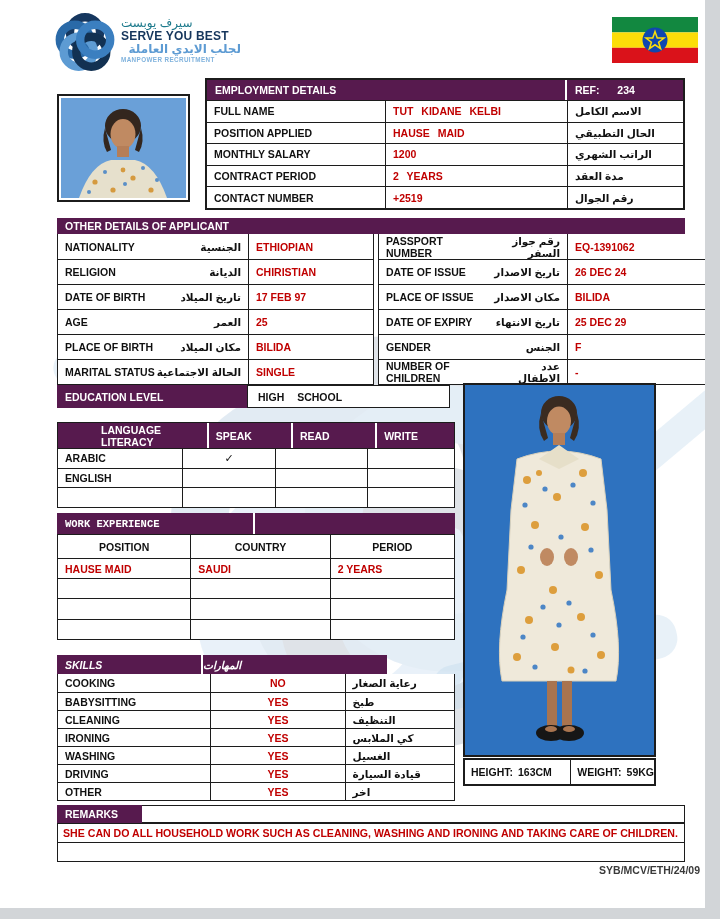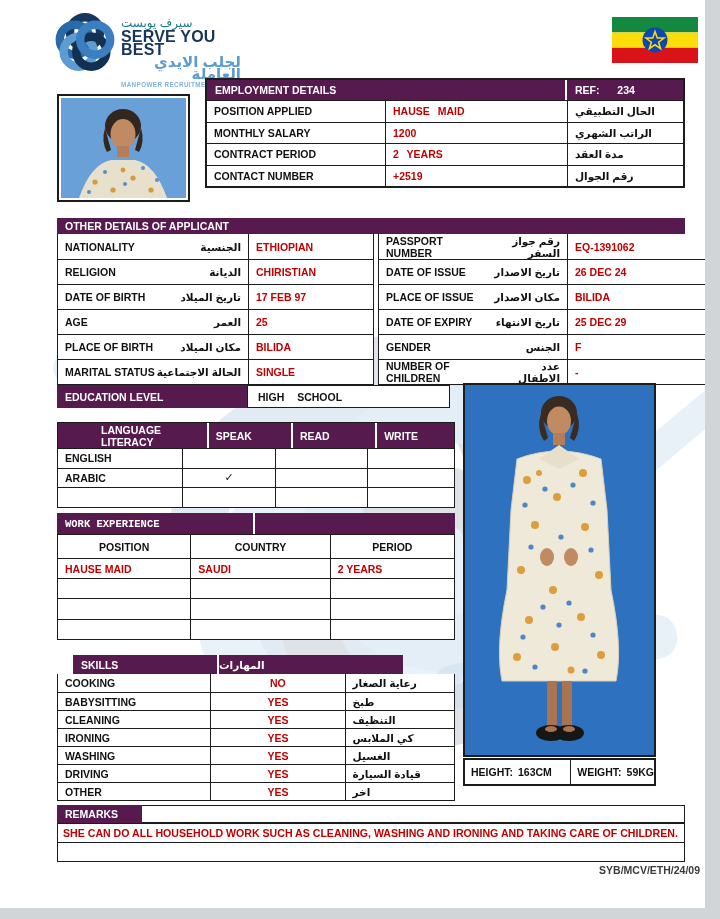--- a/index.html
+++ b/index.html
@@ -15,22 +15,22 @@
   .swash { position:absolute; background:#bcd6ea; opacity:0.35; border-radius:20px; }
   .swash1 { left:50px; top:330px; width:170px; height:34px; transform:rotate(-18deg); }
   .swash2 { left:430px; top:640px; width:250px; height:44px; transform:rotate(-14deg); }
   .swash3 { left:600px; top:420px; width:150px; height:30px; transform:rotate(-40deg); }
 
   
   .logo-wrap { position:absolute; left:55px; top:13px; display:flex; gap:6px; }
   .logo-icon { width:60px; height:60px; }
   .logo-text { padding-top:4px; width:120px; }
   .logo-ar   { color:#1d7a8c; font-size:12px; font-weight:normal; text-align:left; line-height:13px; }
-  .logo-en   { color:#16365c; font-size:16px; font-weight:bold; line-height:13px; letter-spacing:0.2px; }
-  .logo-tag-ar { color:#5d9bd3; font-size:15px; font-weight:bold; line-height:12px; }
+  .logo-en   { color:#16365c; font-size:12px; font-weight:bold; line-height:13px; letter-spacing:0.2px; }
+  .logo-tag-ar { color:#5d9bd3; font-size:12px; font-weight:bold; line-height:12px; }
   .logo-tag-en { color:#7fb2dd; font-size:6.3px; font-weight:bold; letter-spacing:0.4px; line-height:9px; }
   .flag { position:absolute; left:612px; top:17px; width:86px; height:46px; }
 
   
   .bar { background:#571a4e; color:#ffffff; font-weight:bold; font-size:10.5px; display:flex; align-items:center; }
   .blk { color:#101010; font-weight:bold; font-size:10.5px; }
   .red { color:#c00000; font-weight:bold; font-size:10.5px; }
   .ar  { direction:rtl; }
 
   
@@ -81,21 +81,21 @@
   .we-bar .emp-div { margin-right:200px; }
   .we { position:absolute; left:57px; top:534px; width:398px; border:1.5px solid #1c1c1c; background:#fff; }
   .we .hrow { display:flex; height:23px; }
   .we .hrow .c { justify-content:center; }
   .we .row { height:20.2px; }
   .we-c1 { width:133px; } .we-c2 { width:140px; } .we-c3 { width:125px; }
   .we .hrow .we-c1, .we .hrow .we-c2, .we .hrow .we-c3 { display:flex; align-items:center; border-left:1.5px solid #1c1c1c; }
   .we .hrow .we-c1 { border-left:none; }
 
   
-  .sk-bar { position:absolute; left:73px; top:655px; width:330px; height:19px; }
+  .sk-bar { position:absolute; left:57px; top:655px; width:330px; height:19px;font-style:italic; }
   .sk-title { flex:1; padding-left:8px; }
   .sk-ar { width:186px; display:flex; justify-content:flex-end; padding-right:8px; border-left:2px solid #fff; height:100%; align-items:center; }
   .sk { position:absolute; left:57px; top:674px; width:398px; border:1.5px solid #1c1c1c; border-top:none; background:#fff; }
   .sk .row { height:18px; }
   .sk .row:first-child { border-top:none; }
   .sk-c1 { width:153px; } .sk-c2 { width:135px; justify-content:center; } .sk-c3 { width:110px; justify-content:flex-end; }
 
   
   .photo-big { position:absolute; left:463px; top:383px; width:193px; height:374px; border:2px solid #1c1c1c; background:#2e72bf; }
   .photo-big svg { width:100%; height:100%; display:block; }
@@ -185,20 +185,25 @@
   <div class="emp">
     <div class="bar emp-head">
       <span class="emp-title">EMPLOYMENT DETAILS</span>
       <span class="emp-div"></span>
       <span class="emp-ref">
         <span>REF:</span>&nbsp;
         <span>234</span>
       </span>
     </div>
     <div class="row">
+      <span class="c emp-c1 blk">FULL NAME</span>
+      <span class="c emp-c2 red">TUT KIDANE KELBI</span>
+      <span class="c emp-c3 blk ar">الاسم الكامل</span>
+    </div>
+    <div class="row">
       <span class="c emp-c1 blk">POSITION APPLIED</span>
       <span class="c emp-c2 red">HAUSE MAID</span>
       <span class="c emp-c3 blk ar">الحال التطبيقي</span>
     </div>
     <div class="row">
       <span class="c emp-c1 blk">MONTHLY SALARY</span>
       <span class="c emp-c2 red">1200</span>
       <span class="c emp-c3 blk ar">الراتب الشهري</span>
     </div>
     <div class="row">
@@ -309,28 +314,28 @@
   <div class="edu-val blk">HIGH SCHOOL</div>
 
   <div class="lang">
     <div class="lang-head">
       <span class="hc l-c1">LANGUAGE LITERACY</span>
       <span class="hc l-c2" style="justify-content:flex-start">SPEAK</span>
       <span class="hc l-c3" style="justify-content:flex-start">READ</span>
       <span class="hc l-c4" style="justify-content:flex-start">WRITE</span>
     </div>
     <div class="row">
+      <span class="c l-c1 blk">ARABIC</span>
+      <span class="c l-c2 check">✓</span>
+      <span class="c l-c3 blk"></span>
+      <span class="c l-c4 blk"></span>
+    </div>
+    <div class="row">
       <span class="c l-c1 blk">ENGLISH</span>
       <span class="c l-c2 blk"></span>
-      <span class="c l-c3 blk"></span>
-      <span class="c l-c4 blk"></span>
-    </div>
-    <div class="row">
-      <span class="c l-c1 blk">ARABIC</span>
-      <span class="c l-c2 check">✓</span>
       <span class="c l-c3 blk"></span>
       <span class="c l-c4 blk"></span>
     </div>
     <div class="row">
       <span class="c l-c1 blk"></span>
       <span class="c l-c2 blk"></span>
       <span class="c l-c3 blk"></span>
       <span class="c l-c4 blk"></span>
     </div>
   </div>

